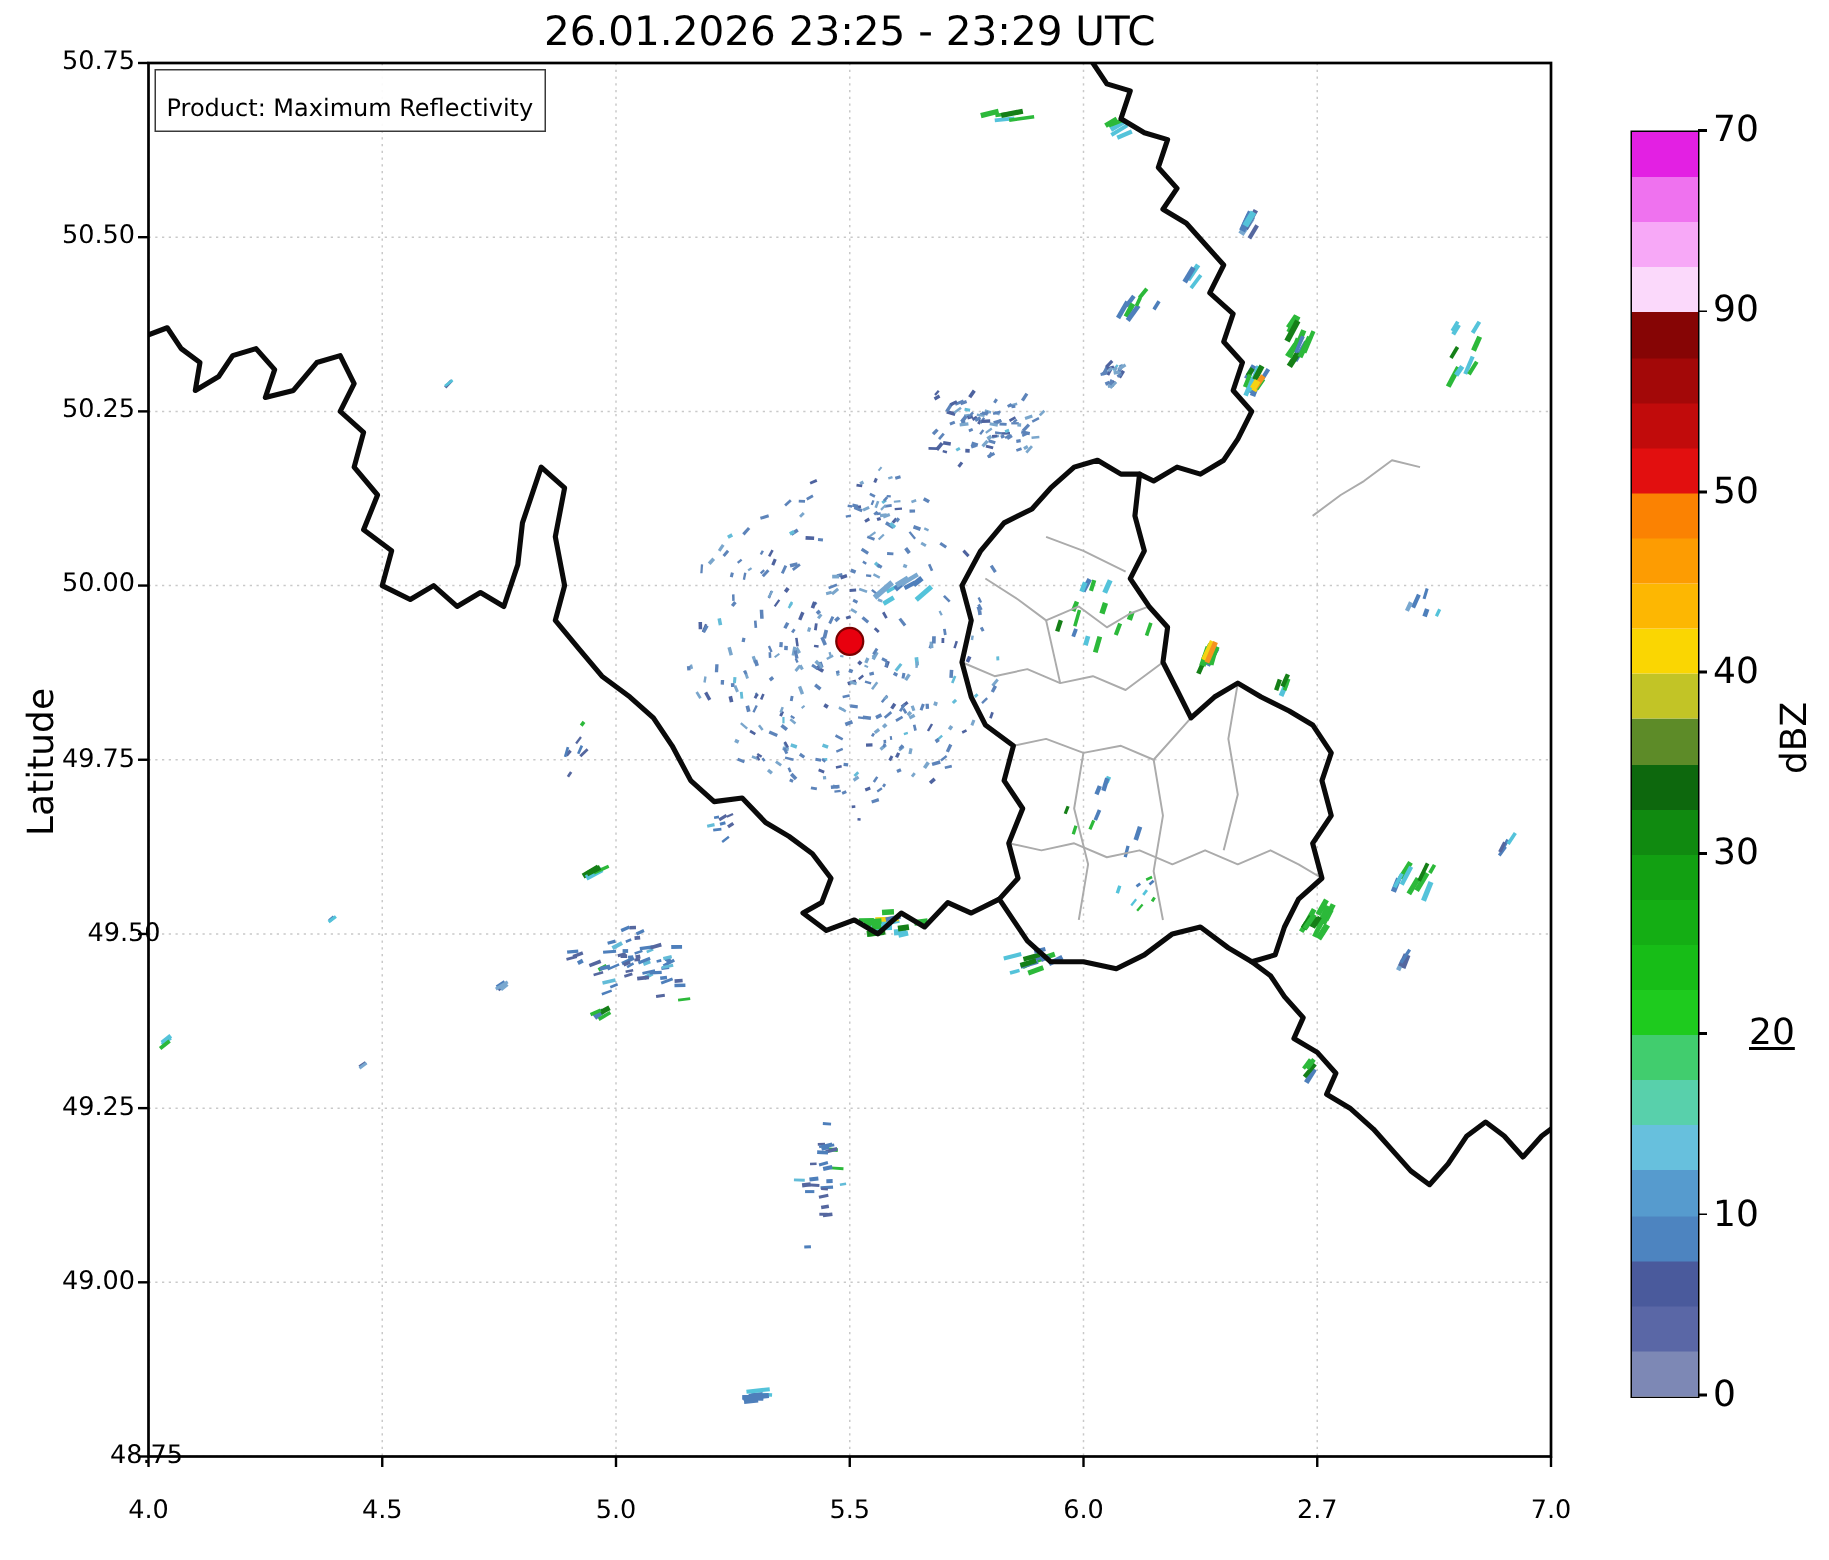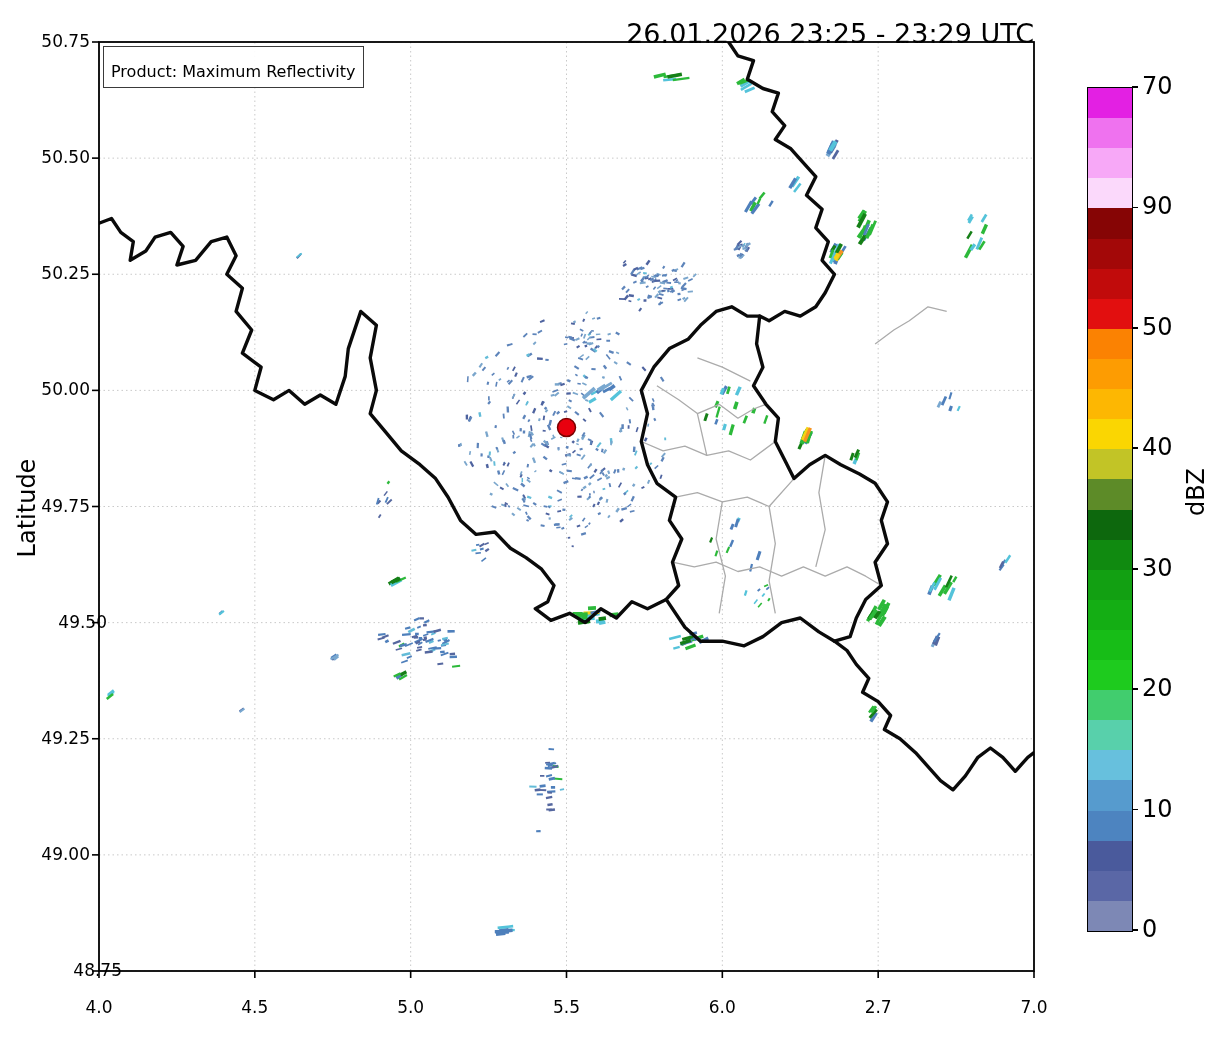--- a/index.html
+++ b/index.html
@@ -1,19 +1,19 @@
 <!DOCTYPE html>
 <html><head>
 <meta charset="utf-8">
 <style>
   html,body{margin:0;padding:0;background:#ffffff;}
   .fig{position:relative;width:1219px;height:1040px;background:#ffffff;overflow:hidden;
        font-family:"DejaVu Sans","Liberation Sans",sans-serif;color:#000;}
   .fig svg{position:absolute;left:0;top:0;}
-  .title{position:absolute;left:99px;top:18px;width:935px;text-align:right;
+  .title{position:absolute;left:99px;top:6px;width:935px;text-align:center;
          font-size:27px;color:#000;}
   .infobox{position:absolute;left:103px;top:46px;border:1.3px solid #3a3a3a;
            background:rgba(255,255,255,0.92);padding:14px 8px 4px 7px;font-size:16px;line-height:1.38;}
   .xlabel{position:absolute;left:99px;top:998px;width:935px;text-align:center;font-size:24px;}
   .ylabel{position:absolute;left:-33px;top:494px;width:120px;text-align:center;font-size:24px;
           transform:rotate(-90deg);transform-origin:center;}
   .xticklab{position:absolute;font-size:17px;transform:translateX(-50%);white-space:nowrap;margin-top:16px;}
   .yticklab{position:absolute;font-size:17px;width:90px;text-align:right;white-space:nowrap;}
   .cbar{position:absolute;left:1087px;top:87px;width:44px;height:843px;border:1px solid #000;box-sizing:content-box;}
   .cbar-band{position:absolute;left:0;width:100%;}
@@ -879,21 +879,21 @@
       <div class="yticklab" style="left: 0px; top: 495.5px;">49.75</div>
       <div class="yticklab" style="left: 0px; top: 379.375px;">50.00</div>
       <div class="yticklab" style="left: 0px; top: 263.25px;">50.25</div>
       <div class="yticklab" style="left: 0px; top: 147.125px;">50.50</div>
       <div class="yticklab" style="left: 0px; top: 31px;">50.75</div>
       <div class="cbar-tick" style="left: 1132px; top: 929.2px;"></div>
       <div class="cbar-ticklab" style="left: 1142px; top: 915px;">0</div>
       <div class="cbar-tick" style="left: 1132px; top: 808.771px;"></div>
       <div class="cbar-ticklab" style="left: 1142px; top: 794.571px;">10</div>
       <div class="cbar-tick" style="left: 1132px; top: 688.343px;"></div>
-      <div class="cbar-ticklab" style="left: 1142px; top: 674.143px;">20</div>
+      <div class="cbar-ticklab" style="left: 1166px; top: 674.143px; text-decoration: underline;">20</div>
       <div class="cbar-tick" style="left: 1132px; top: 567.914px;"></div>
       <div class="cbar-ticklab" style="left: 1142px; top: 553.714px;">30</div>
       <div class="cbar-tick" style="left: 1132px; top: 447.486px;"></div>
       <div class="cbar-ticklab" style="left: 1142px; top: 433.286px;">40</div>
       <div class="cbar-tick" style="left: 1132px; top: 327.057px;"></div>
       <div class="cbar-ticklab" style="left: 1142px; top: 312.857px;">50</div>
       <div class="cbar-tick" style="left: 1132px; top: 206.629px;"></div>
       <div class="cbar-ticklab" style="left: 1142px; top: 192.429px;">90</div>
       <div class="cbar-tick" style="left: 1132px; top: 86.2px;"></div>
       <div class="cbar-ticklab" style="left: 1142px; top: 72px;">70</div>

